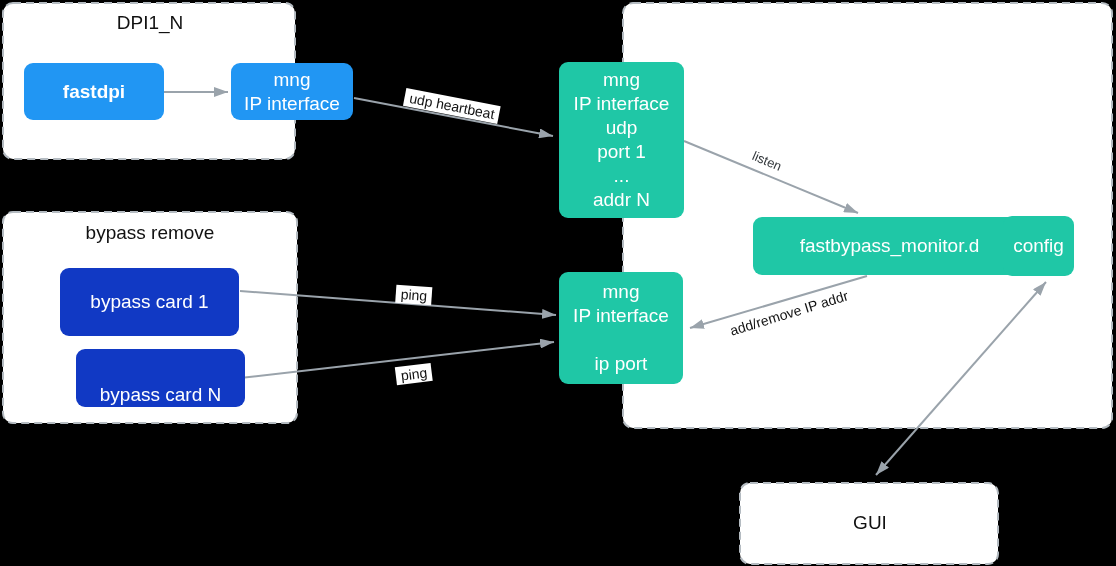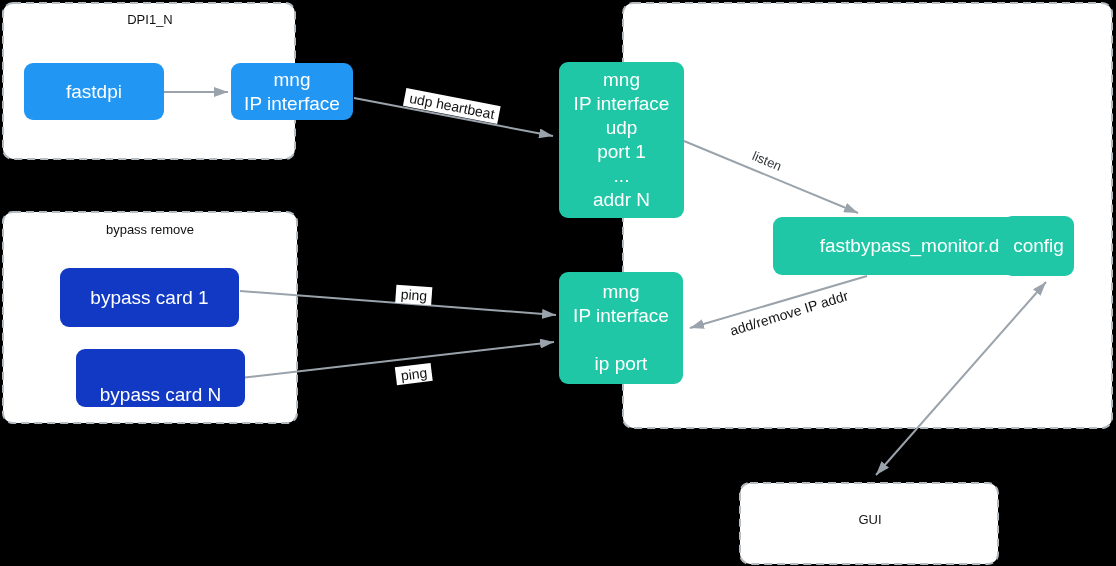--- a/index.html
+++ b/index.html
@@ -2,21 +2,21 @@
 <html><head>
 <meta charset="utf-8">
 <style>
   html,body{margin:0;padding:0;background:#000;}
   #stage{
     position:relative;width:1116px;height:566px;background:#000;overflow:hidden;
     font-family:"Liberation Sans",sans-serif;
   }
   svg{position:absolute;left:0;top:0;}
   .group-title{
-    position:absolute;color:#111;font-size:13px;text-align:center;white-space:nowrap;
+    position:absolute;color:#111;font-size:19px;text-align:center;white-space:nowrap;
   }
   .node{
     position:absolute;border-radius:9px;color:#fff;display:flex;flex-direction:column;
     align-items:center;justify-content:center;font-size:19px;text-align:center;
   }
   .node .line{display:block;min-height:24px;line-height:24px;white-space:nowrap;}
   .blue{background:#2196f3;}
   .darkblue{background:#1139c4;}
   .teal{background:#1fc7a6;}
   .edge-label{
@@ -52,47 +52,47 @@
       <line x1="240" y1="378" x2="554" y2="342" marker-end="url(#arr)"></line>
       <line x1="867" y1="276" x2="690" y2="328" marker-end="url(#arr)"></line>
       <line x1="1046" y1="282" x2="876" y2="475" marker-start="url(#arr)" marker-end="url(#arr)"></line>
     </g>
   </svg>
 
   <div class="group-title" style="left:60px;top:12px;width:180px;">DPI1_N</div>
   <div class="group-title" style="left:60px;top:222px;width:180px;">bypass remove</div>
   <div class="group-title" style="left:780px;top:512px;width:180px;">GUI</div>
 
-  <div class="node blue" style="left:24px;top:63px;width:140px;height:57px;">
+  <div class="node blue" style="left:24px;top:63px;width:140px;height:57px;font-weight:bold;">
     <span class="line">fastdpi</span>
   </div>
 
   <div class="node blue" style="left:231px;top:63px;width:122px;height:57px;">
     <span class="line">mng</span>
     <span class="line">IP interface</span>
   </div>
 
   <div class="node teal" style="left:559px;top:62px;width:125px;height:156px;">
     <span class="line">mng</span>
     <span class="line">IP interface</span>
     <span class="line">udp</span>
     <span class="line">port 1</span>
     <span class="line">...</span>
     <span class="line">addr N</span>
   </div>
 
-  <div class="node teal" style="left:753px;top:217px;width:273px;height:58px;margin-left:20px;">
+  <div class="node teal" style="left:753px;top:217px;width:273px;height:58px;">
     <span class="line">fastbypass_monitor.d</span>
   </div>
 
   <div class="node teal" style="left:1003px;top:216px;width:71px;height:60px;">
     <span class="line">config</span>
   </div>
 
-  <div class="node darkblue" style="left:60px;top:268px;width:179px;height:59px;">
+  <div class="node darkblue" style="left:60px;top:268px;width:179px;height:68px;">
     <span class="line">bypass card 1</span>
   </div>
 
   <div class="node darkblue" style="left:76px;top:349px;width:169px;height:58px;justify-content:flex-end;">
     <span class="line">bypass card N</span>
   </div>
 
   <div class="node teal" style="left:559px;top:272px;width:124px;height:112px;">
     <span class="line">mng</span>
     <span class="line">IP interface</span>

